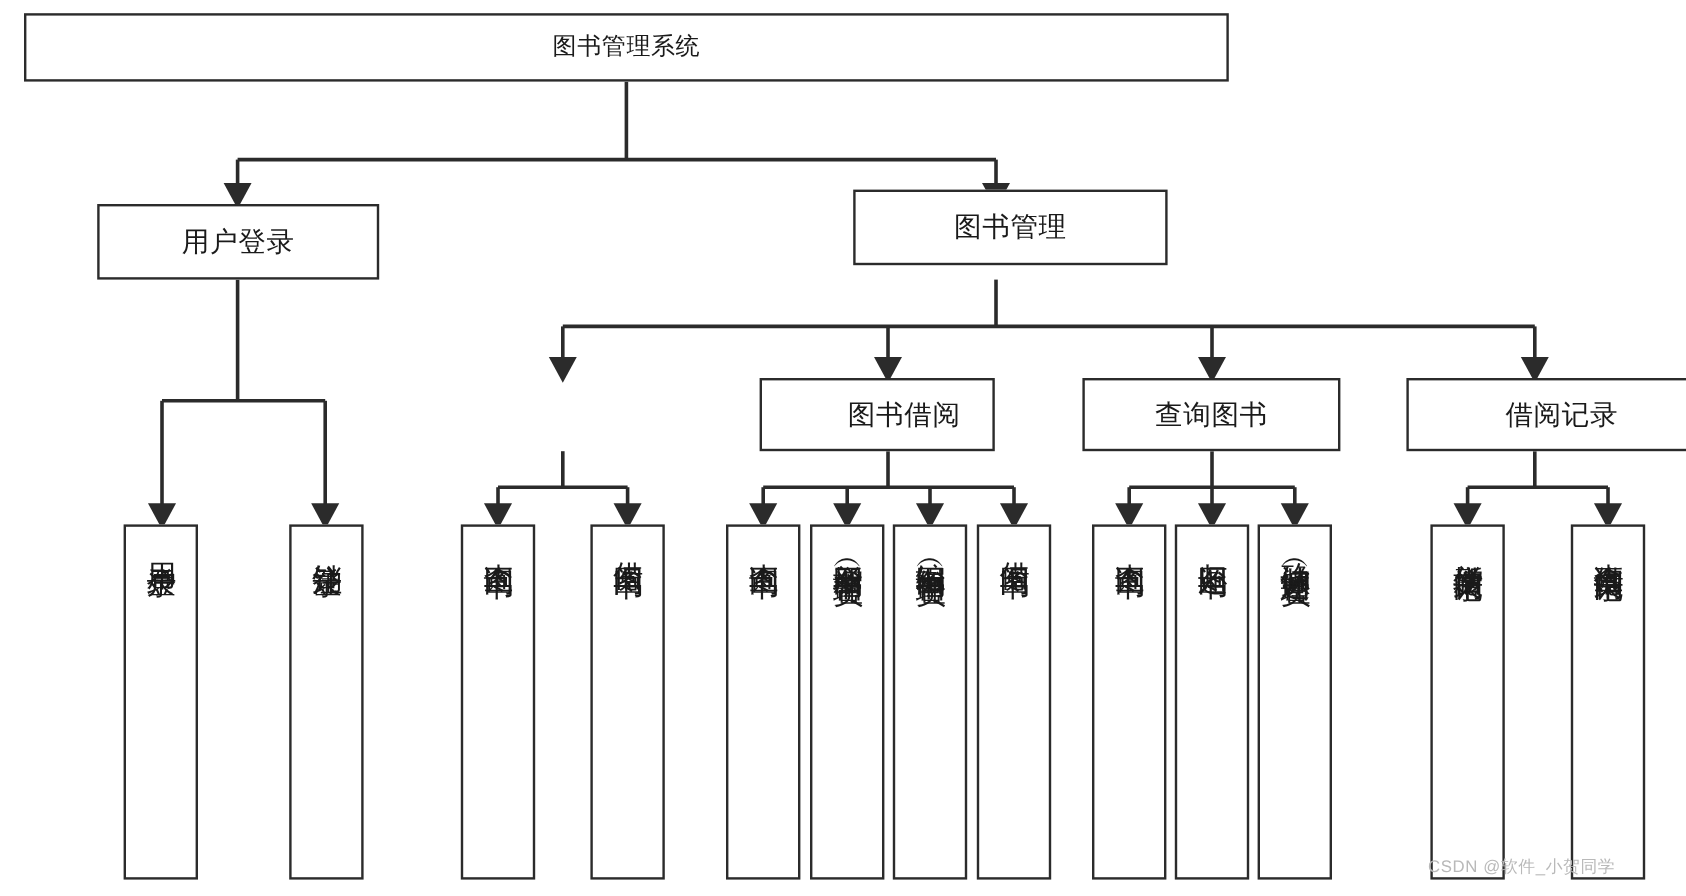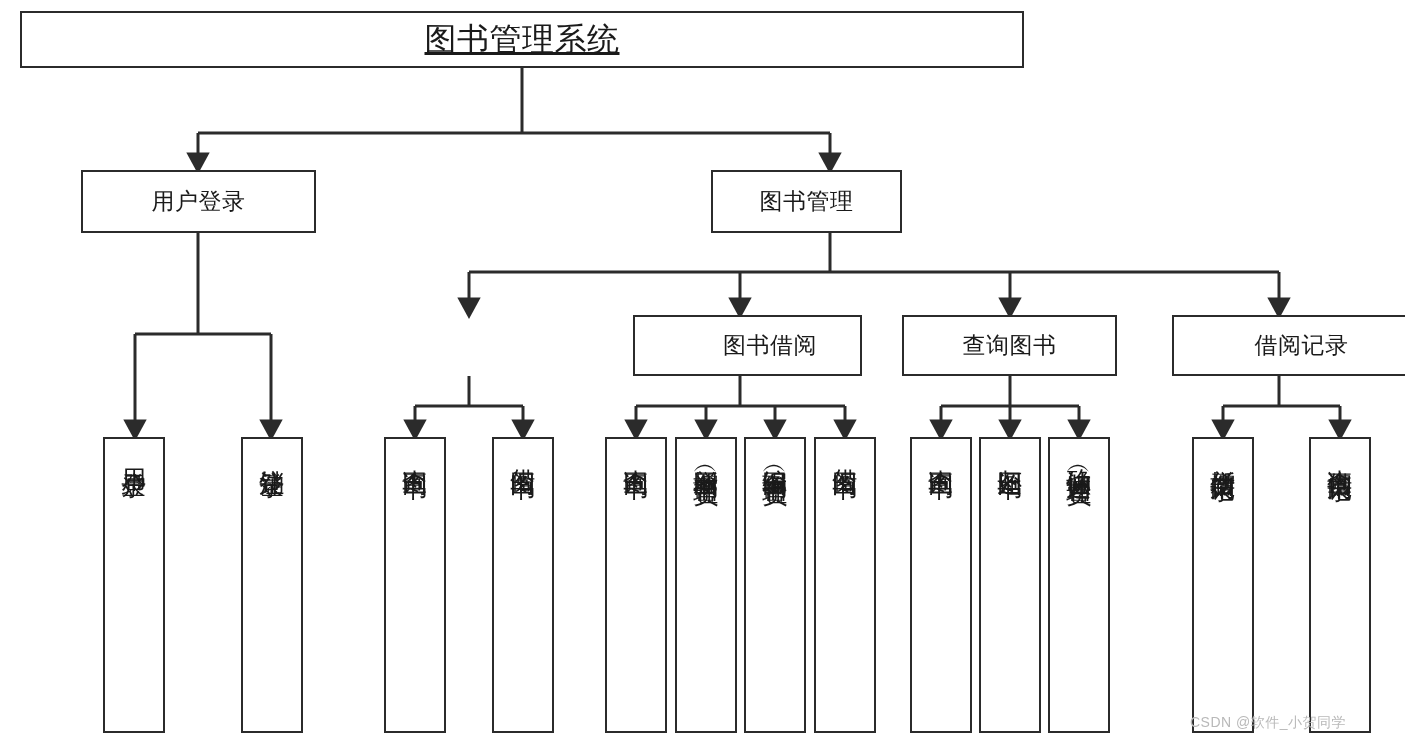--- a/index.html
+++ b/index.html
@@ -42,22 +42,21 @@
     text-align: center;
     line-height: 1.18;
     letter-spacing: 0.5px;
   }
   
   .node.horiz .node-label {
     font-size: 23px;
     white-space: nowrap;
   }
   .node.root .node-label {
-    font-size: 32px;
-    text-decoration: underline;
+    font-size: 20px;
   }
   
   .node.vert {
     align-items: flex-start;
     justify-content: center;
     padding-top: 10px;
   }
   .node.vert .node-label {
     writing-mode: vertical-rl;
     text-orientation: upright;
@@ -143,25 +142,25 @@
     </g>
   </svg>
 
   <div class="node horiz root" style="left:20px; top:11px; width:1004px; height:57px;">
     <span class="node-label">图书管理系统</span>
   </div>
 
   <div class="node horiz" style="left:81px; top:170px; width:235px; height:63px;">
     <span class="node-label">用户登录</span>
   </div>
-  <div class="node horiz" style="left:711px; top:170px; width:191px; height:63px;">
+  <div class="node horiz" style="left:711px; top:158px; width:262px; height:63px;">
     <span class="node-label">图书管理</span>
   </div>
 
-  <div class="node horiz" style="left:633px; top:315px; width:229px; height:61px;padding-left:45px;">
+  <div class="node horiz" style="left:633px; top:315px; width:196px; height:61px;padding-left:45px;">
     <span class="node-label">图书借阅</span>
   </div>
   <div class="node horiz" style="left:902px; top:315px; width:215px; height:61px;">
     <span class="node-label">查询图书</span>
   </div>
   <div class="node horiz" style="left:1172px; top:315px; width:259px; height:61px;">
     <span class="node-label">借阅记录</span>
   </div>
 
   <div class="node vert" style="left:103px; top:437px; width:62px; height:296px;">

